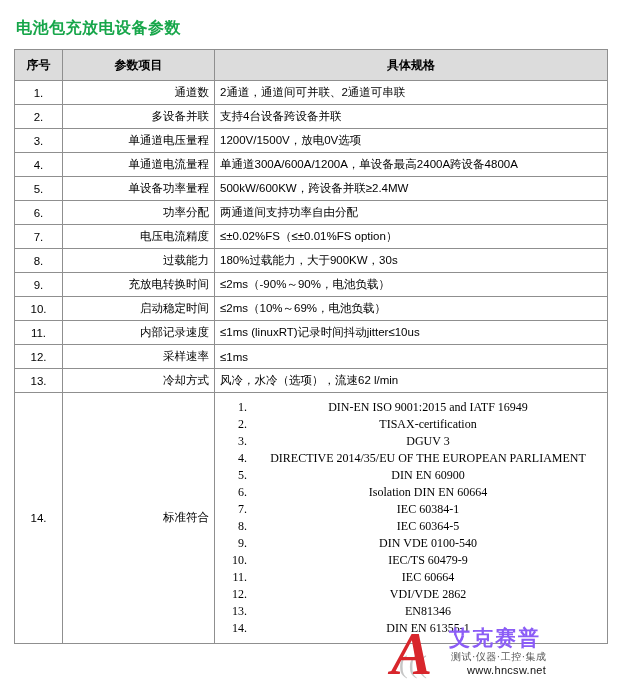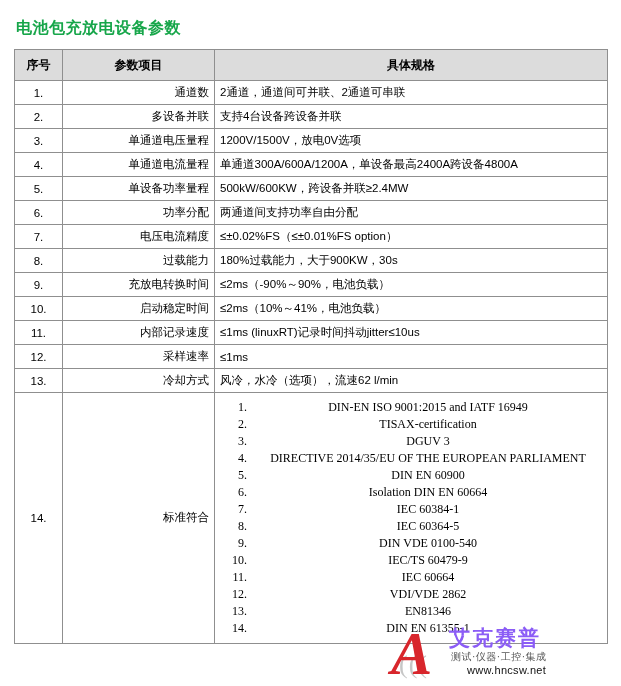--- a/index.html
+++ b/index.html
@@ -196,21 +196,21 @@
         <td class="spec">180%过载能力，大于900KW，30s</td>
       </tr>
       <tr>
         <td class="no">9.</td>
         <td class="item">充放电转换时间</td>
         <td class="spec">≤2ms（-90%～90%，电池负载）</td>
       </tr>
       <tr>
         <td class="no">10.</td>
         <td class="item">启动稳定时间</td>
-        <td class="spec">≤2ms（10%～41%，电池负载）</td>
+        <td class="spec">≤2ms（10%～69%，电池负载）</td>
       </tr>
       <tr>
         <td class="no">11.</td>
         <td class="item">内部记录速度</td>
         <td class="spec">≤1ms (linuxRT)记录时间抖动jitter≤10us</td>
       </tr>
       <tr>
         <td class="no">12.</td>
         <td class="item">采样速率</td>
         <td class="spec">≤1ms</td>

